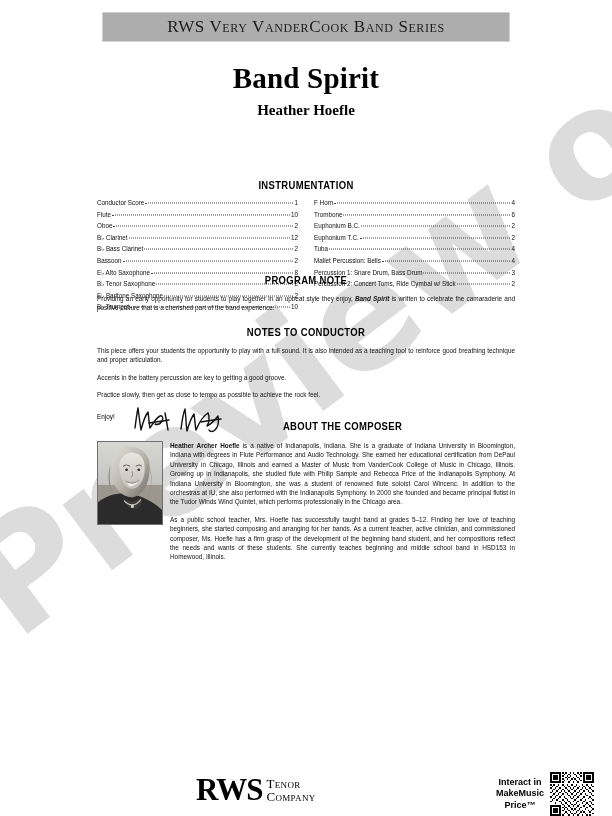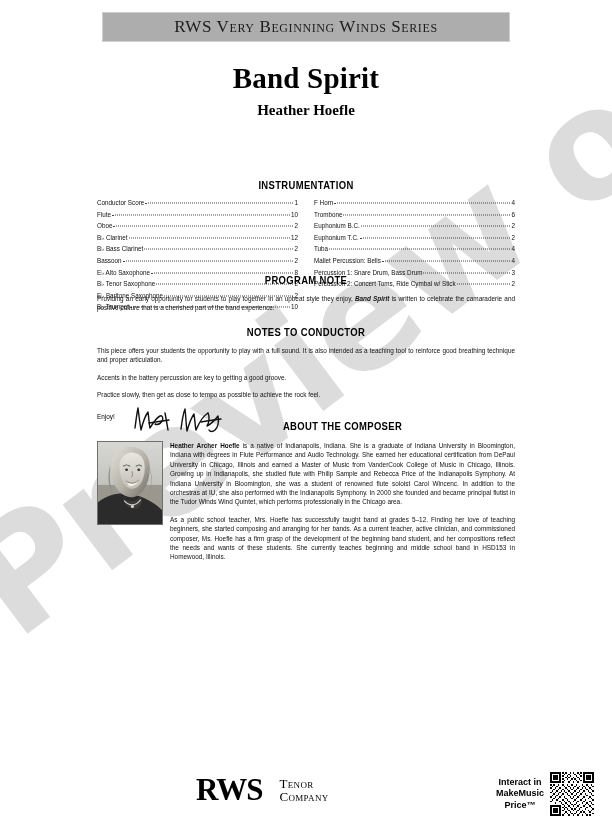--- a/index.html
+++ b/index.html
@@ -183,21 +183,21 @@
   .composer-photo svg { display: block; width: 100%; height: 100%; }
   .about-body { position: absolute; left: 170px; top: 441px; width: 345px; }
 
   
   .footer-logo {
     position: absolute;
     left: 196px;
     top: 776px;
     display: flex;
     align-items: center;
-    gap: 17px;
+    gap: 4px;
     justify-content: center;
   }
   .logo-rws {
     font-family: "Liberation Serif", serif;
     font-size: 31px;
     font-weight: 700;
     line-height: 0.92;
     letter-spacing: -1px;
     color: #000;
   }
@@ -230,21 +230,21 @@
 </head>
 <body>
 
 <div class="page">
 
   <div class="watermark">Preview only</div>
 
   <div class="content">
 
     <div class="series-banner">
-      <span class="series-banner-text">RWS Very Beginning Winds Series</span>
+      <span class="series-banner-text">RWS Very VanderCook Band Series</span>
     </div>
 
     <div class="title-block">
       <h1 class="work-title">Band Spirit</h1>
       <p class="composer-name">Heather Hoefle</p>
     </div>
 
     <div class="instrumentation">
       <div class="section-heading">INSTRUMENTATION</div>
       <div class="instr-columns">

